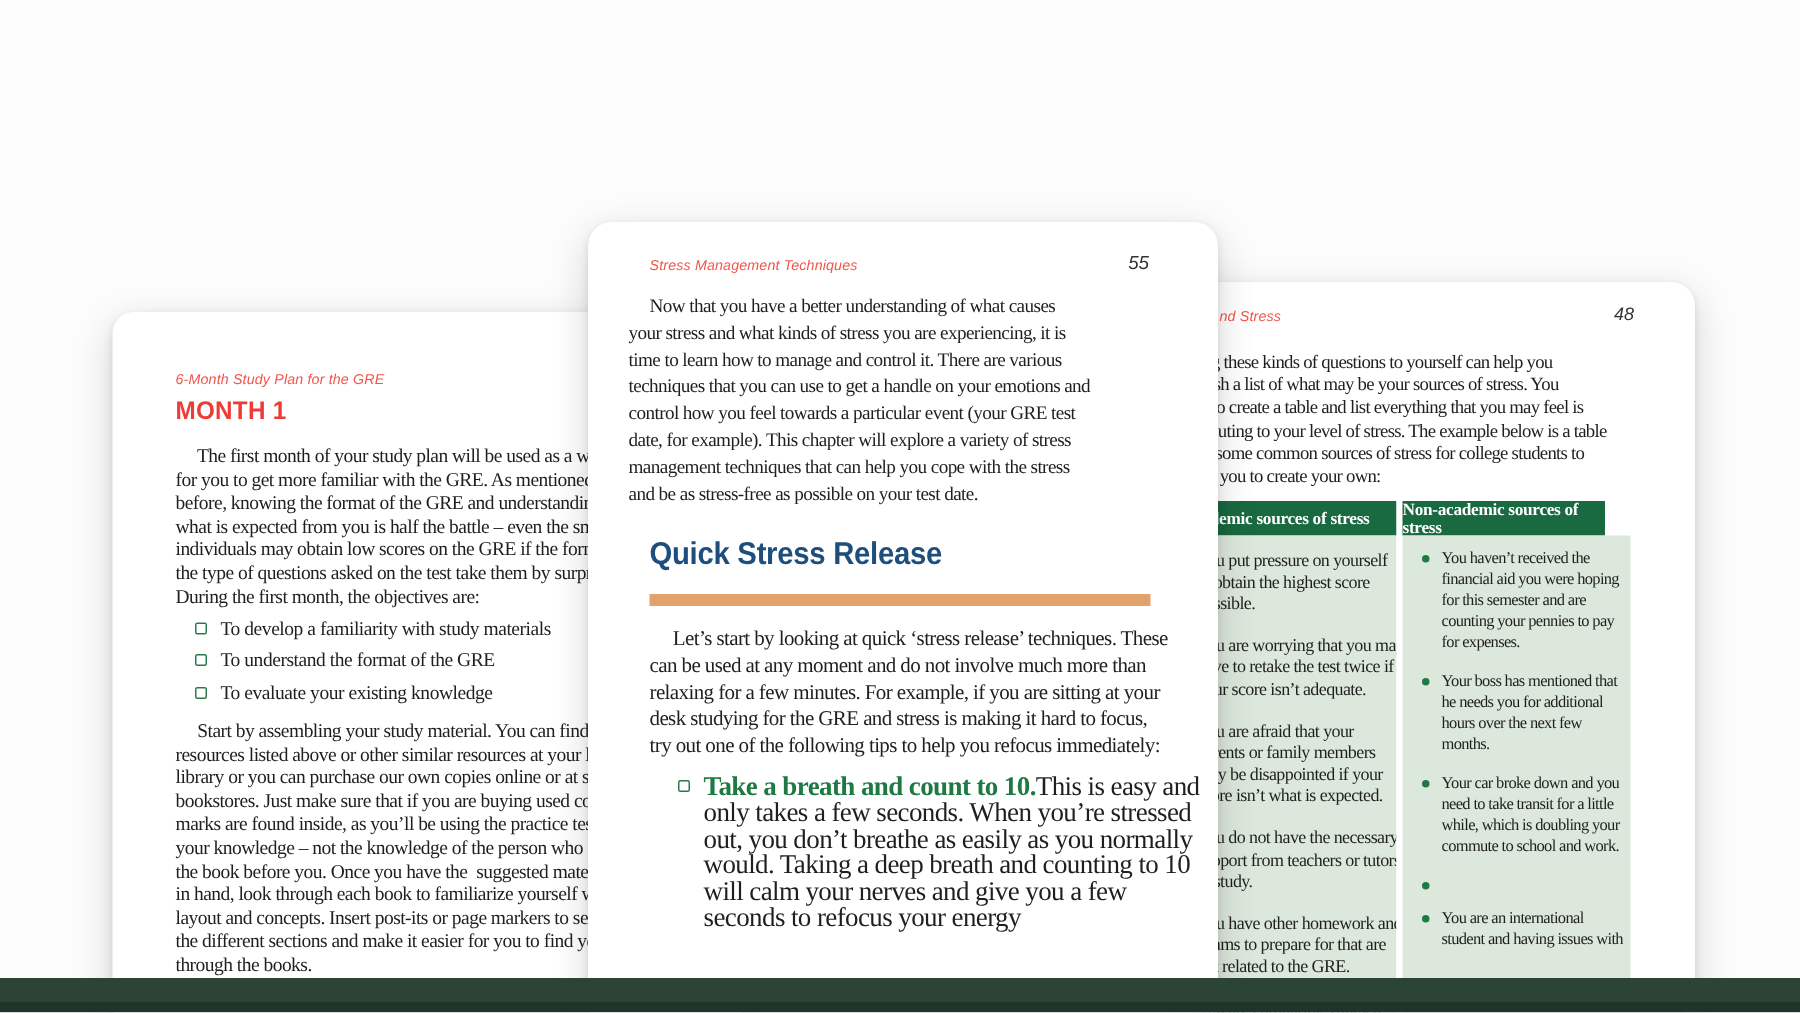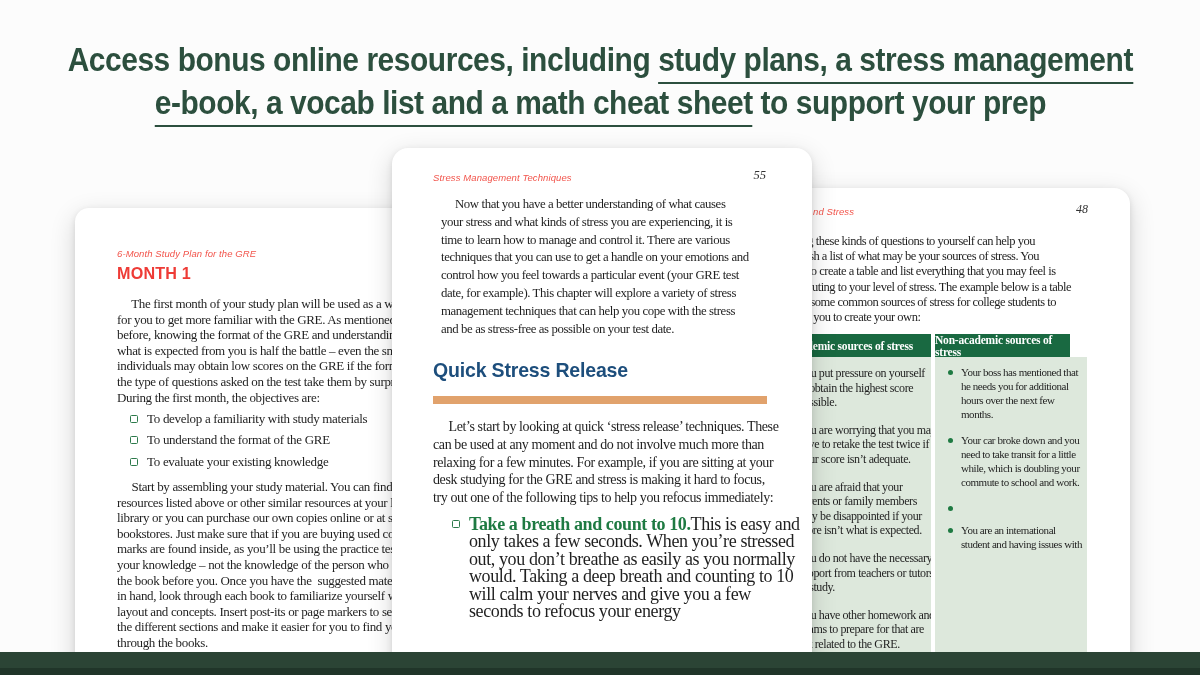--- a/index.html
+++ b/index.html
@@ -23,41 +23,41 @@
   .page {
     position:absolute; background:#ffffff; overflow:hidden;
     box-shadow:0 8px 26px rgba(0,0,0,0.16), 0 2px 6px rgba(0,0,0,0.10);
   }
   .page-left   { left:75px;  top:208px; width:420px; height:592px; border-radius:14px; z-index:1; }
   .page-right  { left:788px; top:188px; width:342px; height:487px; border-radius:16px; z-index:2; }
   .page-center { left:392px; top:148px; width:420px; height:657px; border-radius:16px; z-index:3; }
   .serif { font-family:"Liberation Serif", serif; color:#1f1f1f; }
   .pre   { white-space:pre; }
   .red-italic { color:#f2544b; font-style:italic; font-size:9.5px; letter-spacing:0.1px; }
-  .pagenum { font-family:Liberation Serif, serif; font-style:italic; font-size:12.5px; color:#333; }
+  .pagenum { font-family:Liberation Sans, sans-serif; font-style:italic; font-size:12.5px; color:#333; }
   
   .lp-runhead { position:absolute; left:42px; top:40px; }
   .lp-title {
     position:absolute; left:42px; top:56px; color:#ee3b36;
     font-size:17px; font-weight:700; letter-spacing:0.2px;
     transform:scaleX(0.95); transform-origin:left top;
   }
   .lp-para1 { position:absolute; left:42px; top:88px;  font-size:13px; line-height:15.6px; letter-spacing:-0.35px; }
   .lp-para2 { position:absolute; left:42px; top:271px; font-size:13px; line-height:15.6px; letter-spacing:-0.35px; }
   .lp-checklist { position:absolute; left:55px; top:200px; }
   .lp-check-item { display:flex; align-items:center; height:21.5px; }
   .cbox {
     display:inline-block; width:8px; height:8px; border:1.6px solid #2c7a4b;
     border-radius:1.5px; background:#fff; margin-right:9px; flex:0 0 auto;
   }
   .lp-check-item .serif { font-size:13px; letter-spacing:-0.3px; }
   
   .cp-runhead { position:absolute; left:41px; top:24px; }
   .cp-pagenum { position:absolute; right:46px; top:20px; }
-  .cp-para1 { position:absolute; left:49px; top:48px;  font-size:12.8px; line-height:17.8px; letter-spacing:-0.4px; }
+  .cp-para1 { position:absolute; left:27px; top:48px;  font-size:12.8px; line-height:17.8px; letter-spacing:-0.4px; }
   .cp-title {
     position:absolute; left:41px; top:210px; color:#1d4e7c;
     font-size:21px; font-weight:700; letter-spacing:-0.2px;
     transform:scaleX(0.93); transform-origin:left top;
   }
   .cp-rule { position:absolute; left:41px; top:248px; width:334px; height:8px; background:#e1a26c; }
   .cp-para2 { position:absolute; left:41px; top:270px; font-size:14px; line-height:17.8px; letter-spacing:-0.4px; }
   .cp-bullets { position:absolute; left:60px; top:368px; width:350px; }
   .cp-bullet { display:flex; margin-bottom:8px; }
   .cp-bullet .cbox { margin-top:4px; }
@@ -89,24 +89,20 @@
   .footer-bar {
     position:absolute; left:0; top:652px; width:1200px; height:23px; z-index:10;
     background:linear-gradient(#2b4435 0 16px, #203529 16px);
   }
 </style>
 </head>
 <body>
 
 <div class="stage">
 
-  <div class="headline">
-    <div class="hl-line"><span>Access bonus online resources, including </span><span class="hl-u">study plans, a stress management</span></div>
-    <div class="hl-line"><span class="hl-u">e-book, a vocab list and a math cheat sheet</span><span> to support your prep</span></div>
-  </div>
 
   <section class="page page-left">
     <div class="red-italic lp-runhead">6-Month Study Plan for the GRE</div>
     <h2 class="lp-title">MONTH 1</h2>
     <div class="serif pre lp-para1">     The first month of your study plan will be used as a way
 for you to get more familiar with the GRE. As mentioned
 before, knowing the format of the GRE and understanding
 what is expected from you is half the battle – even the smartest
 individuals may obtain low scores on the GRE if the format and
 the type of questions asked on the test take them by surprise.
@@ -172,20 +168,28 @@
 exams to prepare for that are
 not related to the GRE.</div>
           <div class="serif pre t-cell">You are comparing yourself
 to friends who may have an
 easier time taking tests and</div>
         </div>
         <div class="t-div"></div>
         <div class="t-col t-col-right">
           <div class="t-item">
               <span class="dot"></span>
+              <div class="serif pre">You haven’t received the
+financial aid you were hoping
+for this semester and are
+counting your pennies to pay
+for expenses.</div>
+            </div>
+          <div class="t-item">
+              <span class="dot"></span>
               <div class="serif pre">Your boss has mentioned that
 he needs you for additional
 hours over the next few
 months.</div>
             </div>
           <div class="t-item">
               <span class="dot"></span>
               <div class="serif pre">Your car broke down and you
 need to take transit for a little
 while, which is doubling your

